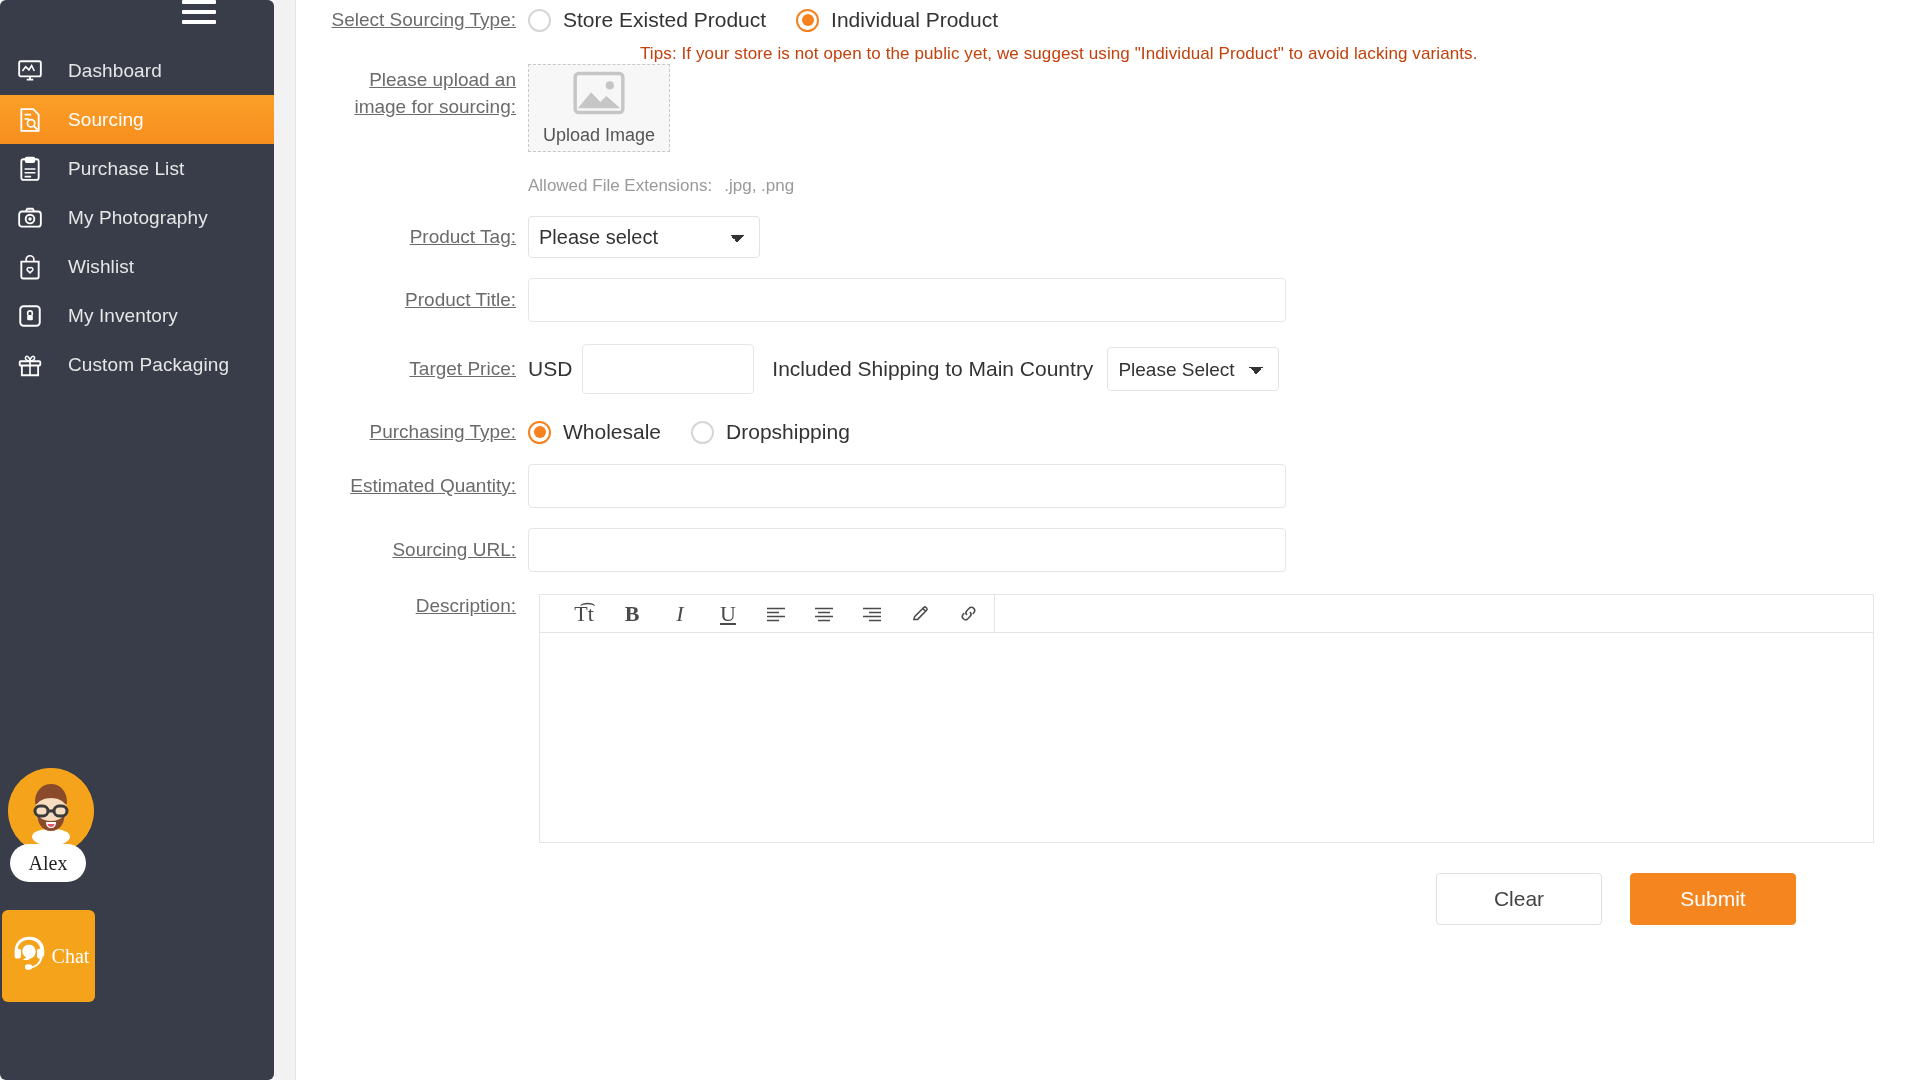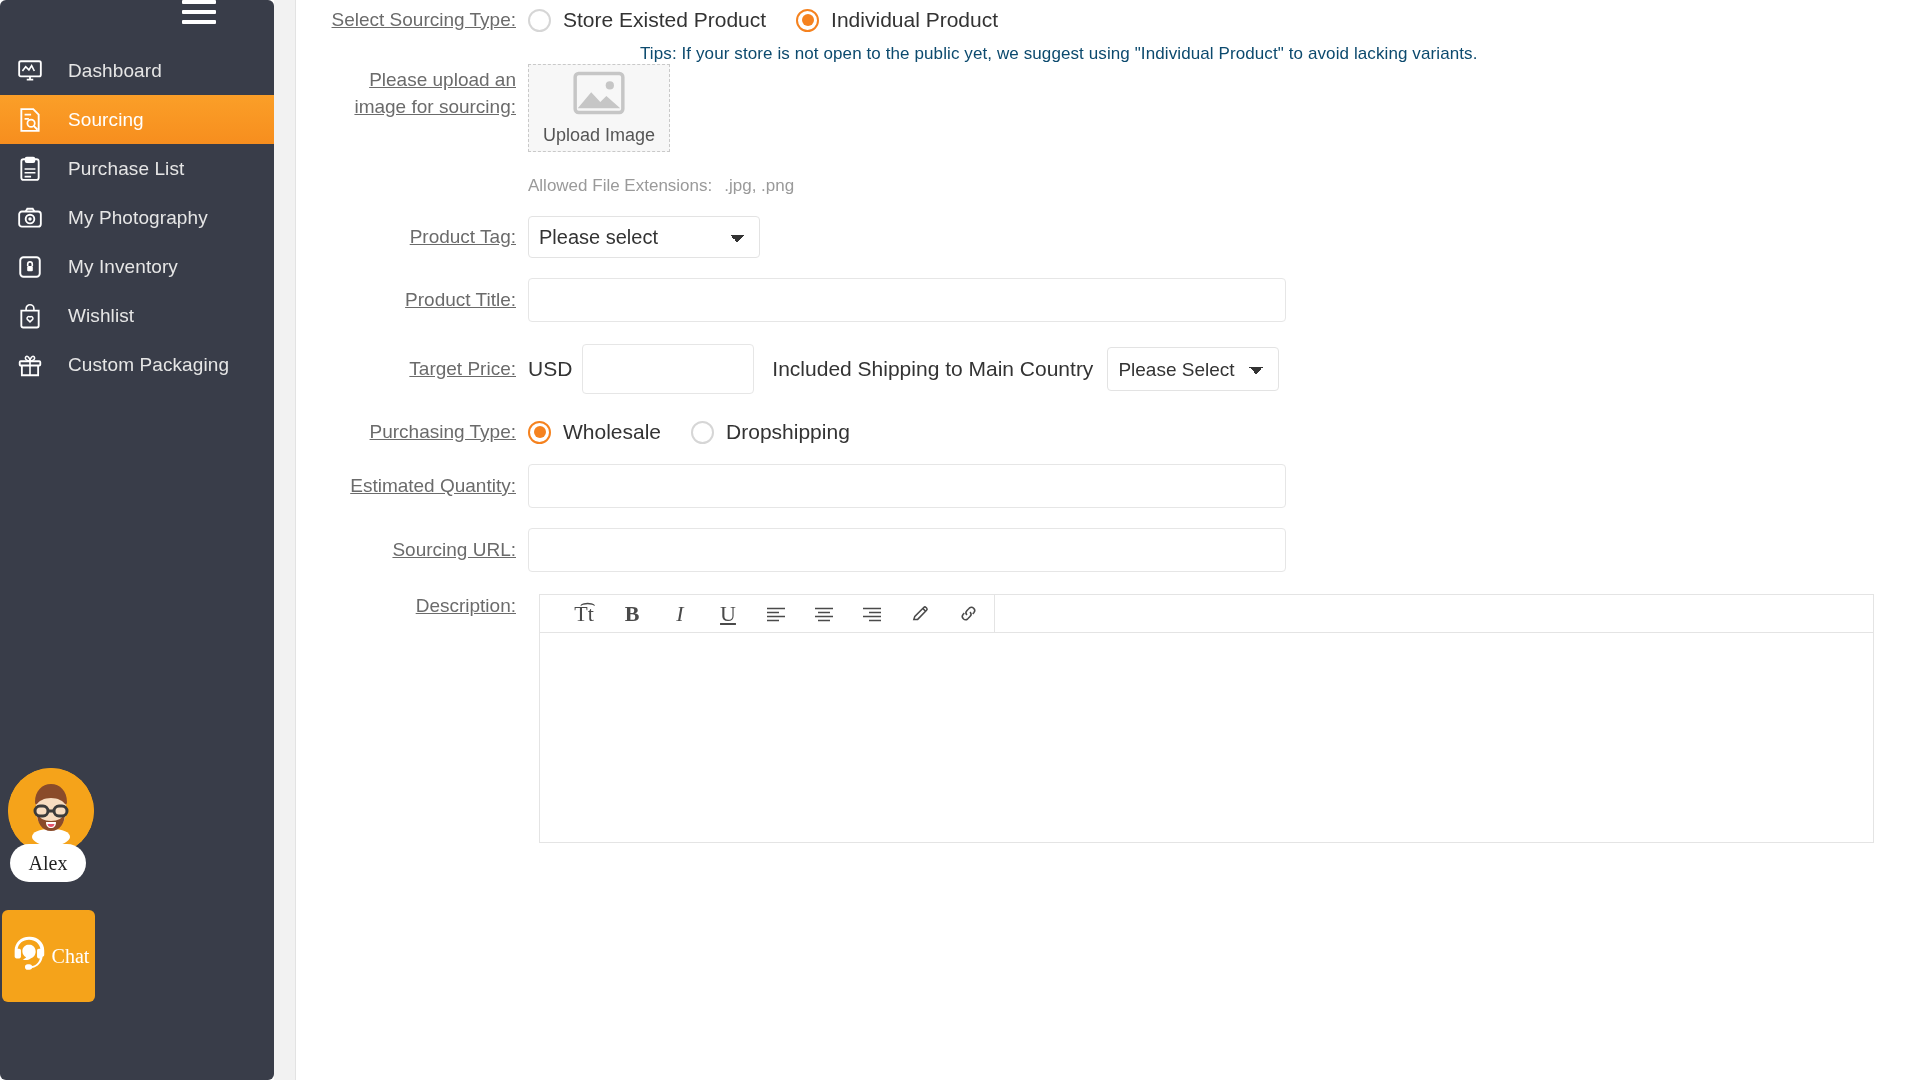--- a/index.html
+++ b/index.html
@@ -114,21 +114,21 @@
     display: flex; align-items: center; justify-content: center;
     flex: none; margin-right: 12px;
   }
   .dot.on { border-color: #f5821f; }
   .dot.on::after {
     content: ""; width: 12px; height: 12px; border-radius: 50%; background: #f5821f;
   }
   .radio-text { font-size: 21px; color: #333; white-space: nowrap; }
 
   .tips {
-    color: #0c4a6e; font-size: 17px; margin-top: 12px; margin-left: 344px;
+    color: #c2410c; font-size: 17px; margin-top: 12px; margin-left: 344px;
     letter-spacing: .1px;
   }
 
   
   .row-upload { }
   .lab-2line { line-height: 27px; padding-top: 2px; }
   .upload-box {
     width: 142px; height: 88px;
     border: 1px dashed #c9c9c9;
     background: #f7f7f7;
@@ -282,38 +282,38 @@
             <circle cx="12" cy="13" r="4"></circle>
             <circle cx="12" cy="13" r="1.6" fill="#fff" stroke="none"></circle>
             <path d="M8 6l1.5-2.5h5L16 6"></path>
           </svg>
         </span>
         <span class="nav-label">My Photography</span>
       </div>
 
       <div class="nav-item">
         <span class="nav-ico">
+          <svg width="26" height="26" viewBox="0 0 24 24" fill="none" stroke="#fff" stroke-width="1.7">
+            <path d="M4 7h16v14a1.6 1.6 0 01-1.6 1.6H5.6A1.6 1.6 0 014 21z"></path>
+            <path d="M8.4 7V5.2A3.6 3.6 0 0112 1.6a3.6 3.6 0 013.6 3.6V7" stroke-width="1.5"></path>
+            <path d="M12 17.4l-2.5-2.4a1.7 1.7 0 012.5-2.2 1.7 1.7 0 012.5 2.2z" stroke-width="1.4"></path>
+          </svg>
+        </span>
+        <span class="nav-label">Wishlist</span>
+      </div>
+
+      <div class="nav-item">
+        <span class="nav-ico">
           <svg width="26" height="26" viewBox="0 0 24 24" fill="none" stroke="#fff" stroke-width="1.8">
             <rect x="3" y="3" width="18" height="18" rx="3"></rect>
             <rect x="9.4" y="11" width="5.2" height="5" rx="1" fill="#fff" stroke="none"></rect>
             <path d="M9.9 11V9.4a2.1 2.1 0 014.2 0V11" stroke-width="1.5"></path>
           </svg>
         </span>
         <span class="nav-label">My Inventory</span>
-      </div>
-
-      <div class="nav-item">
-        <span class="nav-ico">
-          <svg width="26" height="26" viewBox="0 0 24 24" fill="none" stroke="#fff" stroke-width="1.7">
-            <path d="M4 7h16v14a1.6 1.6 0 01-1.6 1.6H5.6A1.6 1.6 0 014 21z"></path>
-            <path d="M8.4 7V5.2A3.6 3.6 0 0112 1.6a3.6 3.6 0 013.6 3.6V7" stroke-width="1.5"></path>
-            <path d="M12 17.4l-2.5-2.4a1.7 1.7 0 012.5-2.2 1.7 1.7 0 012.5 2.2z" stroke-width="1.4"></path>
-          </svg>
-        </span>
-        <span class="nav-label">Wishlist</span>
       </div>
 
       <div class="nav-item">
         <span class="nav-ico">
           <svg width="26" height="26" viewBox="0 0 24 24" fill="none" stroke="#fff" stroke-width="1.7">
             <rect x="2.5" y="8.5" width="19" height="4" rx="1"></rect>
             <path d="M4.5 12.5v9h15v-9"></path>
             <path d="M12 8.5v13" stroke-width="1.5"></path>
             <path d="M12 8.5S9.6 8.3 8.3 7C7.4 6.1 7.6 4.6 8.7 4c1.3-.7 3.3 2 3.3 4.5zM12 8.5s2.4-.2 3.7-1.5c.9-.9.7-2.4-.4-3-1.3-.7-3.3 2-3.3 4.5z" stroke-width="1.4"></path>
           </svg>
@@ -476,16 +476,20 @@
                 <path d="M8.4 11.6a3.4 3.4 0 010-4.8l2.4-2.4a3.4 3.4 0 014.8 4.8l-1.2 1.2"></path>
                 <path d="M11.6 8.4a3.4 3.4 0 010 4.8l-2.4 2.4a3.4 3.4 0 01-4.8-4.8l1.2-1.2"></path>
               </svg>
             </div>
             <div class="tb-sep"></div>
           </div>
           <div class="editor-body" contenteditable="true" style=""></div>
         </div>
       </div>
 
+      <div class="btn-row">
+        <div class="btn btn-clear">Clear</div>
+        <div class="btn btn-submit">Submit</div>
+      </div>
 
     </div>
   </main>
 </div>
 
 </body></html>

